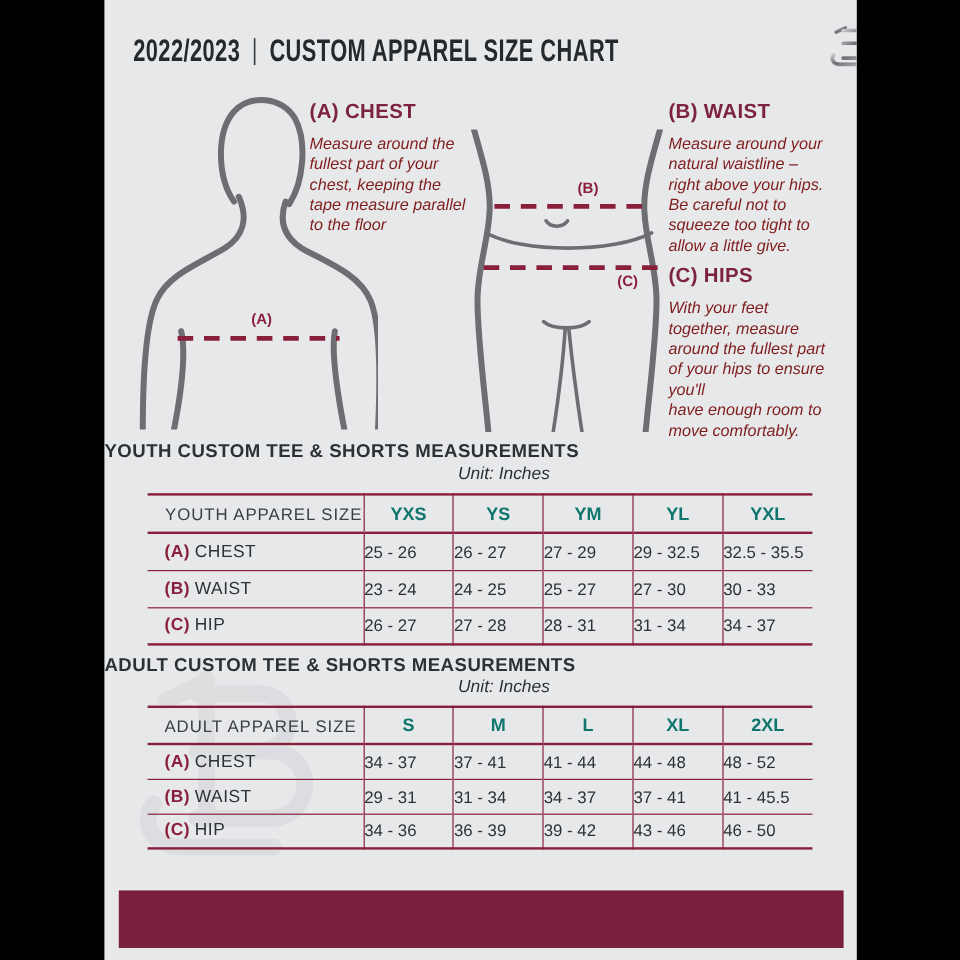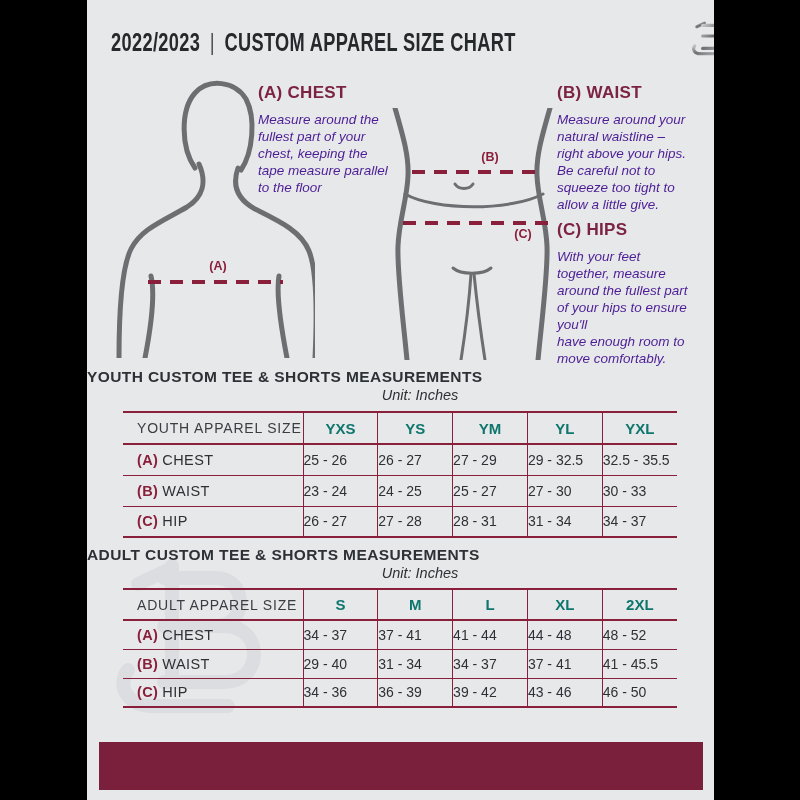--- a/index.html
+++ b/index.html
@@ -25,21 +25,21 @@
   .fig { position:absolute; }
   .fig1 { left:28px;  top:78px; }
   .fig2 { left:298px; top:108px; }
   .marker { position:absolute; width:48px; text-align:center;
             font-weight:700; font-size:12.5px; color:#8a1f3c; }
   .marker-a { left:107px; top:259px; }
   .marker-b { left:379px; top:150px; }
   .marker-c { left:412px; top:227px; }
   .guide-heading { font-weight:700; font-size:17px; color:#7c2342; letter-spacing:.3px; }
   .guide-body { margin-top:8px; font-style:italic; font-size:13.5px; line-height:17px;
-                color:#4c1d95; white-space:pre-line; }
+                color:#7f1d1d; white-space:pre-line; }
   .g-chest { position:absolute; left:171px; top:83px; width:170px; }
   .g-waist { position:absolute; left:470px; top:83px; width:152px; }
   .g-hips  { position:absolute; left:470px; top:220px; width:152px; }
 
   
   .tbl-title { position:absolute; left:0; width:627px; 
                font-weight:700; font-size:15.5px; color:#2d3135; letter-spacing:.4px; }
   .tbl-unit  { position:absolute; left:0; width:666px; text-align:center;
                font-style:italic; font-size:14.5px; color:#2d3135; }
   .t1-title { top:368px; } .t1-unit { top:387px; }
@@ -48,21 +48,21 @@
   table.size-table { position:absolute; left:36px; width:554px;
                      border-collapse:collapse; table-layout:fixed;
                      border-top:2px solid #8a1f3c; border-bottom:2px solid #8a1f3c; }
   .t1 { top:411px; } .t2 { top:588px; }
   .size-table col.c-label { width:180px; }
   .size-table col.c-size  { width:74.8px; }
   .size-table td { vertical-align:middle; background:transparent; }
   .size-table td + td { border-left:1.5px solid #8a1f3c; }
   .size-table thead td { border-bottom:2px solid #8a1f3c; }
   .size-table tbody tr + tr td { border-top:1.5px solid #8a1f3c; }
-  .t1 thead td { height:32px; } .t1 tbody td { height:31px; }
+  .t1 thead td { height:32px;text-align:center; } .t1 tbody td { height:31px; }
   .t2 thead td { height:31px; } .t2 tbody td { height:29px; }
   td.lbl-head { padding-left:14px; font-size:14px; letter-spacing:.8px; color:#3a3e42; }
   td.sz { text-align:center; font-weight:700; font-size:15px; color:#0f766e; }
   td.row-lbl { padding-left:14px; font-size:14.5px; color:#2d3135; letter-spacing:.4px; }
   td.row-lbl .mk { font-weight:700; color:#8a1f3c; margin-right:4px; }
   td.val { text-align:left; font-size:14px; color:#2d3135; }
 
   
   .footer-bar { position:absolute; left:12px; top:742px; width:604px; height:48px;
                 background:#7a203c; }
@@ -249,21 +249,21 @@
         <tr>
           <td class="row-lbl"><span class="mk">(A)</span><span>CHEST</span></td>
           <td class="val">34 - 37</td>
           <td class="val">37 - 41</td>
           <td class="val">41 - 44</td>
           <td class="val">44 - 48</td>
           <td class="val">48 - 52</td>
         </tr>
         <tr>
           <td class="row-lbl"><span class="mk">(B)</span><span>WAIST</span></td>
-          <td class="val">29 - 40</td>
+          <td class="val">29 - 31</td>
           <td class="val">31 - 34</td>
           <td class="val">34 - 37</td>
           <td class="val">37 - 41</td>
           <td class="val">41 - 45.5</td>
         </tr>
         <tr>
           <td class="row-lbl"><span class="mk">(C)</span><span>HIP</span></td>
           <td class="val">34 - 36</td>
           <td class="val">36 - 39</td>
           <td class="val">39 - 42</td>

